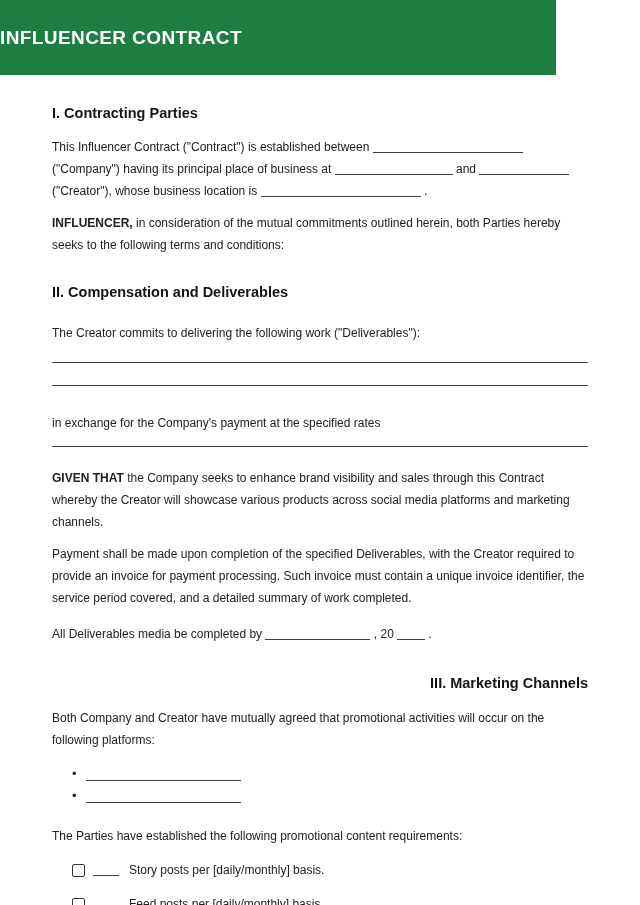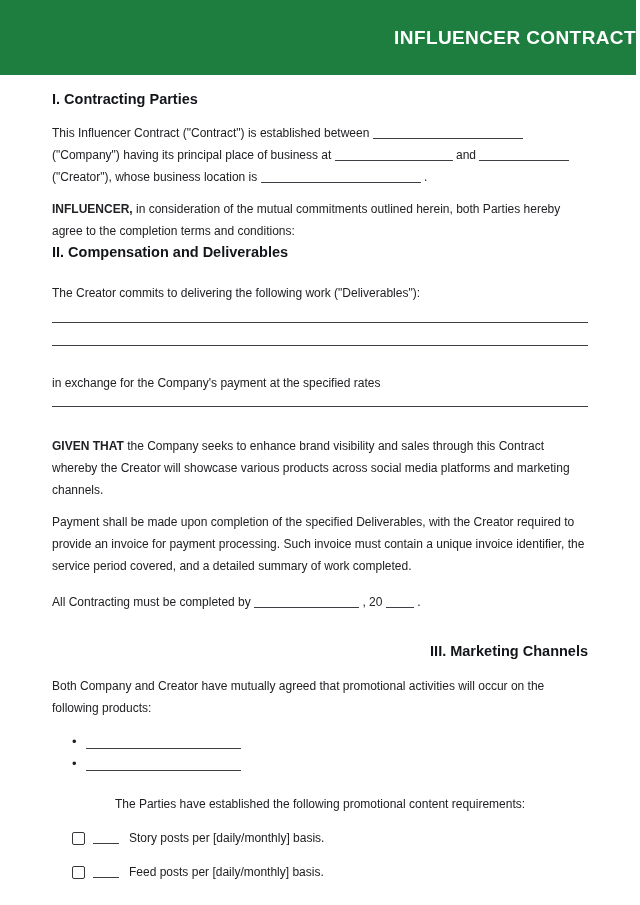--- a/index.html
+++ b/index.html
@@ -10,50 +10,50 @@
     --line:#3c3f43;
   }
   *{ box-sizing:border-box; margin:0; padding:0; }
   html,body{ background:#ffffff; }
   body{
     width:640px; height:905px; overflow:hidden;
     font-family:"Liberation Sans", sans-serif;
     color:var(--body-text);
   }
   .doc-header{
-    width:636px; height:75px;
+    width:556px; height:75px;
     background:var(--header-bg);
-    display:flex; align-items:center; justify-content:flex-end;
+    display:flex; align-items:center; justify-content:flex-start;
   }
   .doc-title{
     color:var(--header-text);
     font-size:19px; font-weight:700; letter-spacing:0.4px;
   }
   .content{
     padding:0 52px;
   }
   h2.section-heading{
     font-size:14.5px; font-weight:700; color:var(--heading-text);
     line-height:20px;
   }
-  .h-s1{ margin-top:14px; }
-  .h-s2{ }
+  .h-s1{ margin-top:28px; }
+  .h-s2{ margin-top:26px; }
   .h-s3{ margin-top:28px;text-align:right; }
   p.body{
     font-size:12px; line-height:22px; color:var(--body-text);
   }
   .mt-intro{ margin-top:13px; }
   .mt-therefore{ margin-top:10px; }
   .mt-commit{ margin-top:20px; }
   .mt-exchange{ margin-top:26px; }
-  .mt-given{ margin-top:28px; }
+  .mt-given{ margin-top:20px; }
   .mt-payment{ margin-top:10px; }
   .mt-due{ margin-top:14px; }
   .mt-agree{ margin-top:14px; }
-  .mt-req{ margin-top:18px;text-align:center; }
+  .mt-req{ margin-top:18px; }
   strong.lead{ font-weight:700; }
   .blank{
     display:inline-block;
     border-bottom:1.5px solid var(--line);
     height:10px;
     vertical-align:-2px;
   }
   .rule{
     height:0;
     border-bottom:1.5px solid var(--line);
@@ -103,21 +103,21 @@
     <span class="blank" style="width:118px"></span>
     <span>and</span>
     <span class="blank" style="width:90px"></span>
     <span>("Creator"), whose business location is</span>
     <span class="blank" style="width:160px"></span>
     <span>.</span>
   </p>
 
   <p class="body mt-therefore">
     <strong class="lead">INFLUENCER,</strong>
-    <span>in consideration of the mutual commitments outlined herein, both Parties hereby agree to the completion terms and conditions:</span>
+    <span>in consideration of the mutual commitments outlined herein, both Parties hereby seeks to the following terms and conditions:</span>
   </p>
 
   <h2 class="section-heading h-s2">II. Compensation and Deliverables</h2>
 
   <p class="body mt-commit">The Creator commits to delivering the following work ("Deliverables"):</p>
 
   <div class="rule rule-1"></div>
   <div class="rule rule-2"></div>
 
   <p class="body mt-exchange">in exchange for the Company's payment at the specified rates</p>
@@ -125,30 +125,30 @@
   <div class="rule rule-3"></div>
 
   <p class="body mt-given">
     <strong class="lead">GIVEN THAT</strong>
     <span>the Company seeks to enhance brand visibility and sales through this Contract whereby the Creator will showcase various products across social media platforms and marketing channels.</span>
   </p>
 
   <p class="body mt-payment">Payment shall be made upon completion of the specified Deliverables, with the Creator required to provide an invoice for payment processing. Such invoice must contain a unique invoice identifier, the service period covered, and a detailed summary of work completed.</p>
 
   <p class="body mt-due">
-    <span>All Contracting must be completed by</span>
+    <span>All Deliverables media be completed by</span>
     <span class="blank" style="width:105px"></span>
     <span>, 20</span>
     <span class="blank" style="width:28px"></span>
     <span>.</span>
   </p>
 
   <h2 class="section-heading h-s3">III. Marketing Channels</h2>
 
-  <p class="body mt-agree">Both Company and Creator have mutually agreed that promotional activities will occur on the following products:</p>
+  <p class="body mt-agree">Both Company and Creator have mutually agreed that promotional activities will occur on the following platforms:</p>
 
   <div class="bullet-list">
     <div class="bullet-row">
       <span class="bullet-glyph">•</span>
       <span class="blank"></span>
     </div>
     <div class="bullet-row">
       <span class="bullet-glyph">•</span>
       <span class="blank"></span>
     </div>

